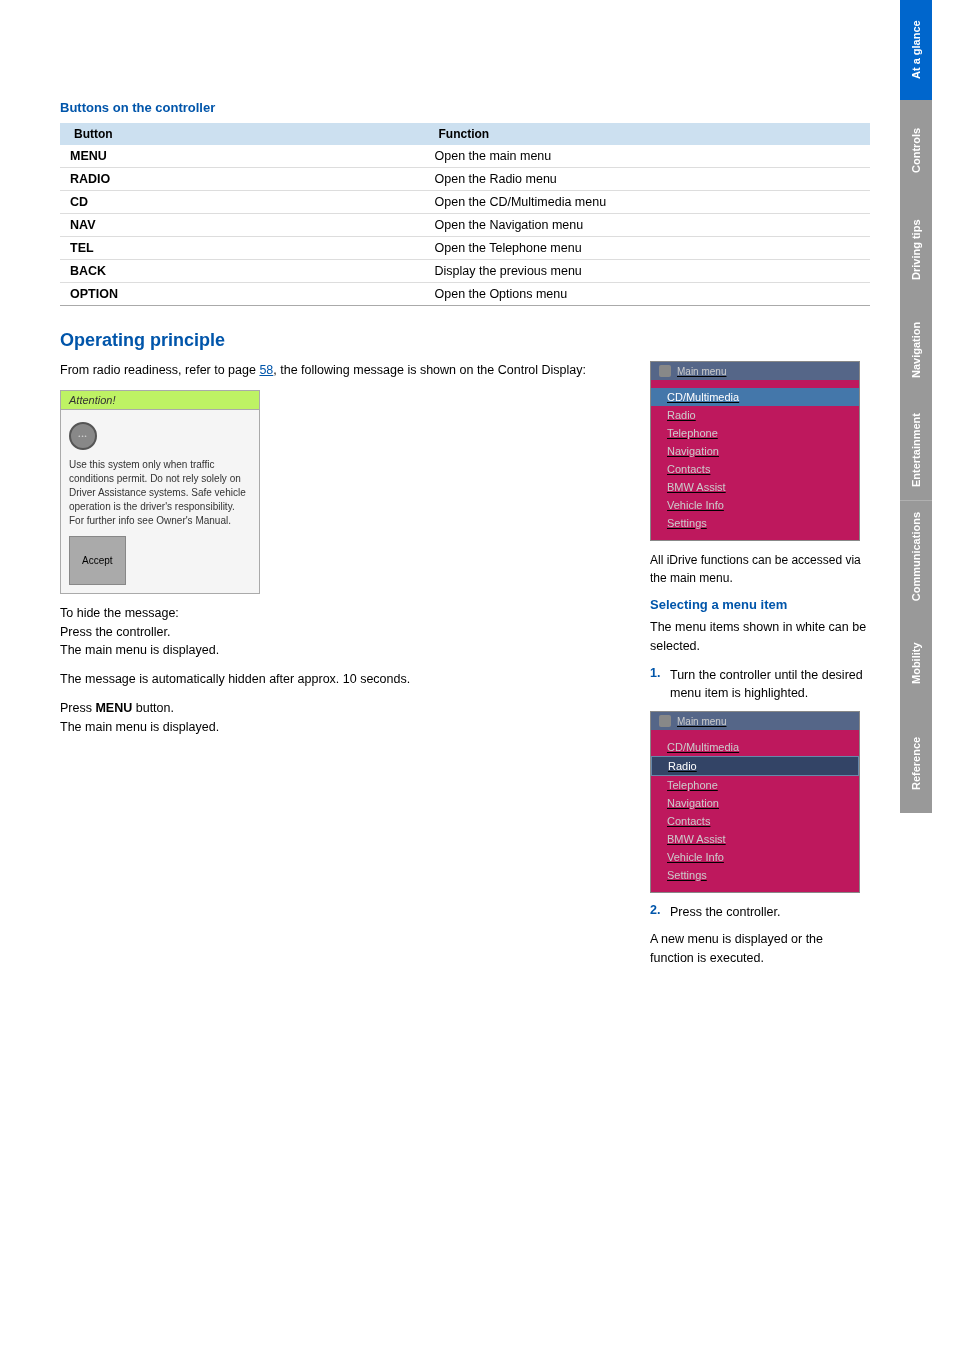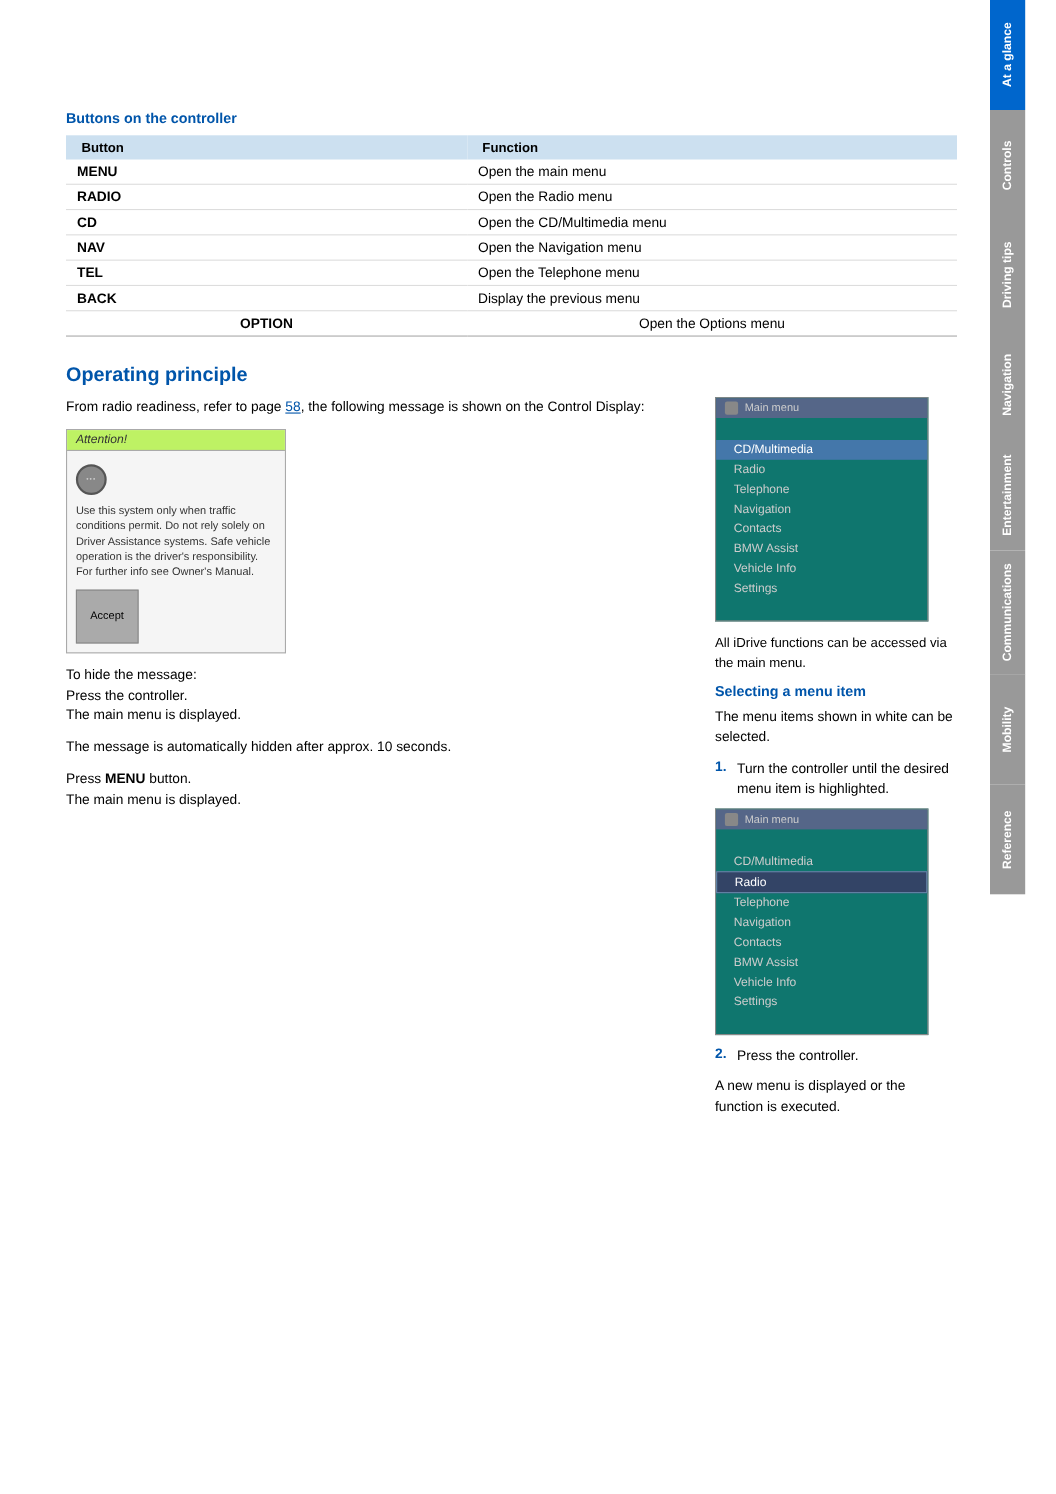--- a/index.html
+++ b/index.html
@@ -84,21 +84,20 @@
       color: #000;
       border: none;
     }
 
     .controller-table tbody tr {
       border-bottom: 1px solid #ddd;
     }
 
     .controller-table tbody tr:last-child {
       border-bottom: 1px solid #aaa;
-      text-align: center;
     }
 
     .controller-table tbody td {
       padding: 4px 10px;
       color: #000;
     }
 
     .controller-table tbody td:first-child {
       font-weight: bold;
       width: 45%;
@@ -207,25 +206,26 @@
       margin-bottom: 4px;
     }
 
     .bold-text {
       font-weight: bold;
     }
 
     
     .menu-screenshot {
       border: 1px solid #888;
-      background: #0f766e;
-      width: 194px;
+      background: #be185d;
+      width: 210px;
       padding: 0;
       margin-bottom: 10px;
       font-size: 11px;
+      text-decoration: underline;
     }
 
     .menu-title-bar {
       background: #556688;
       color: #ccc;
       padding: 3px 8px;
       font-size: 10px;
       display: flex;
       align-items: center;
       gap: 6px;
@@ -233,21 +233,21 @@
 
     .menu-title-icon {
       width: 12px;
       height: 12px;
       background: #888;
       border-radius: 2px;
       display: inline-block;
     }
 
     .menu-items-list {
-      padding: 20px 0;
+      padding: 8px 0;
     }
 
     .menu-item {
       padding: 3px 16px;
       color: #ccc;
       font-size: 11px;
     }
 
     .menu-item.highlighted {
       background: #4477aa;

